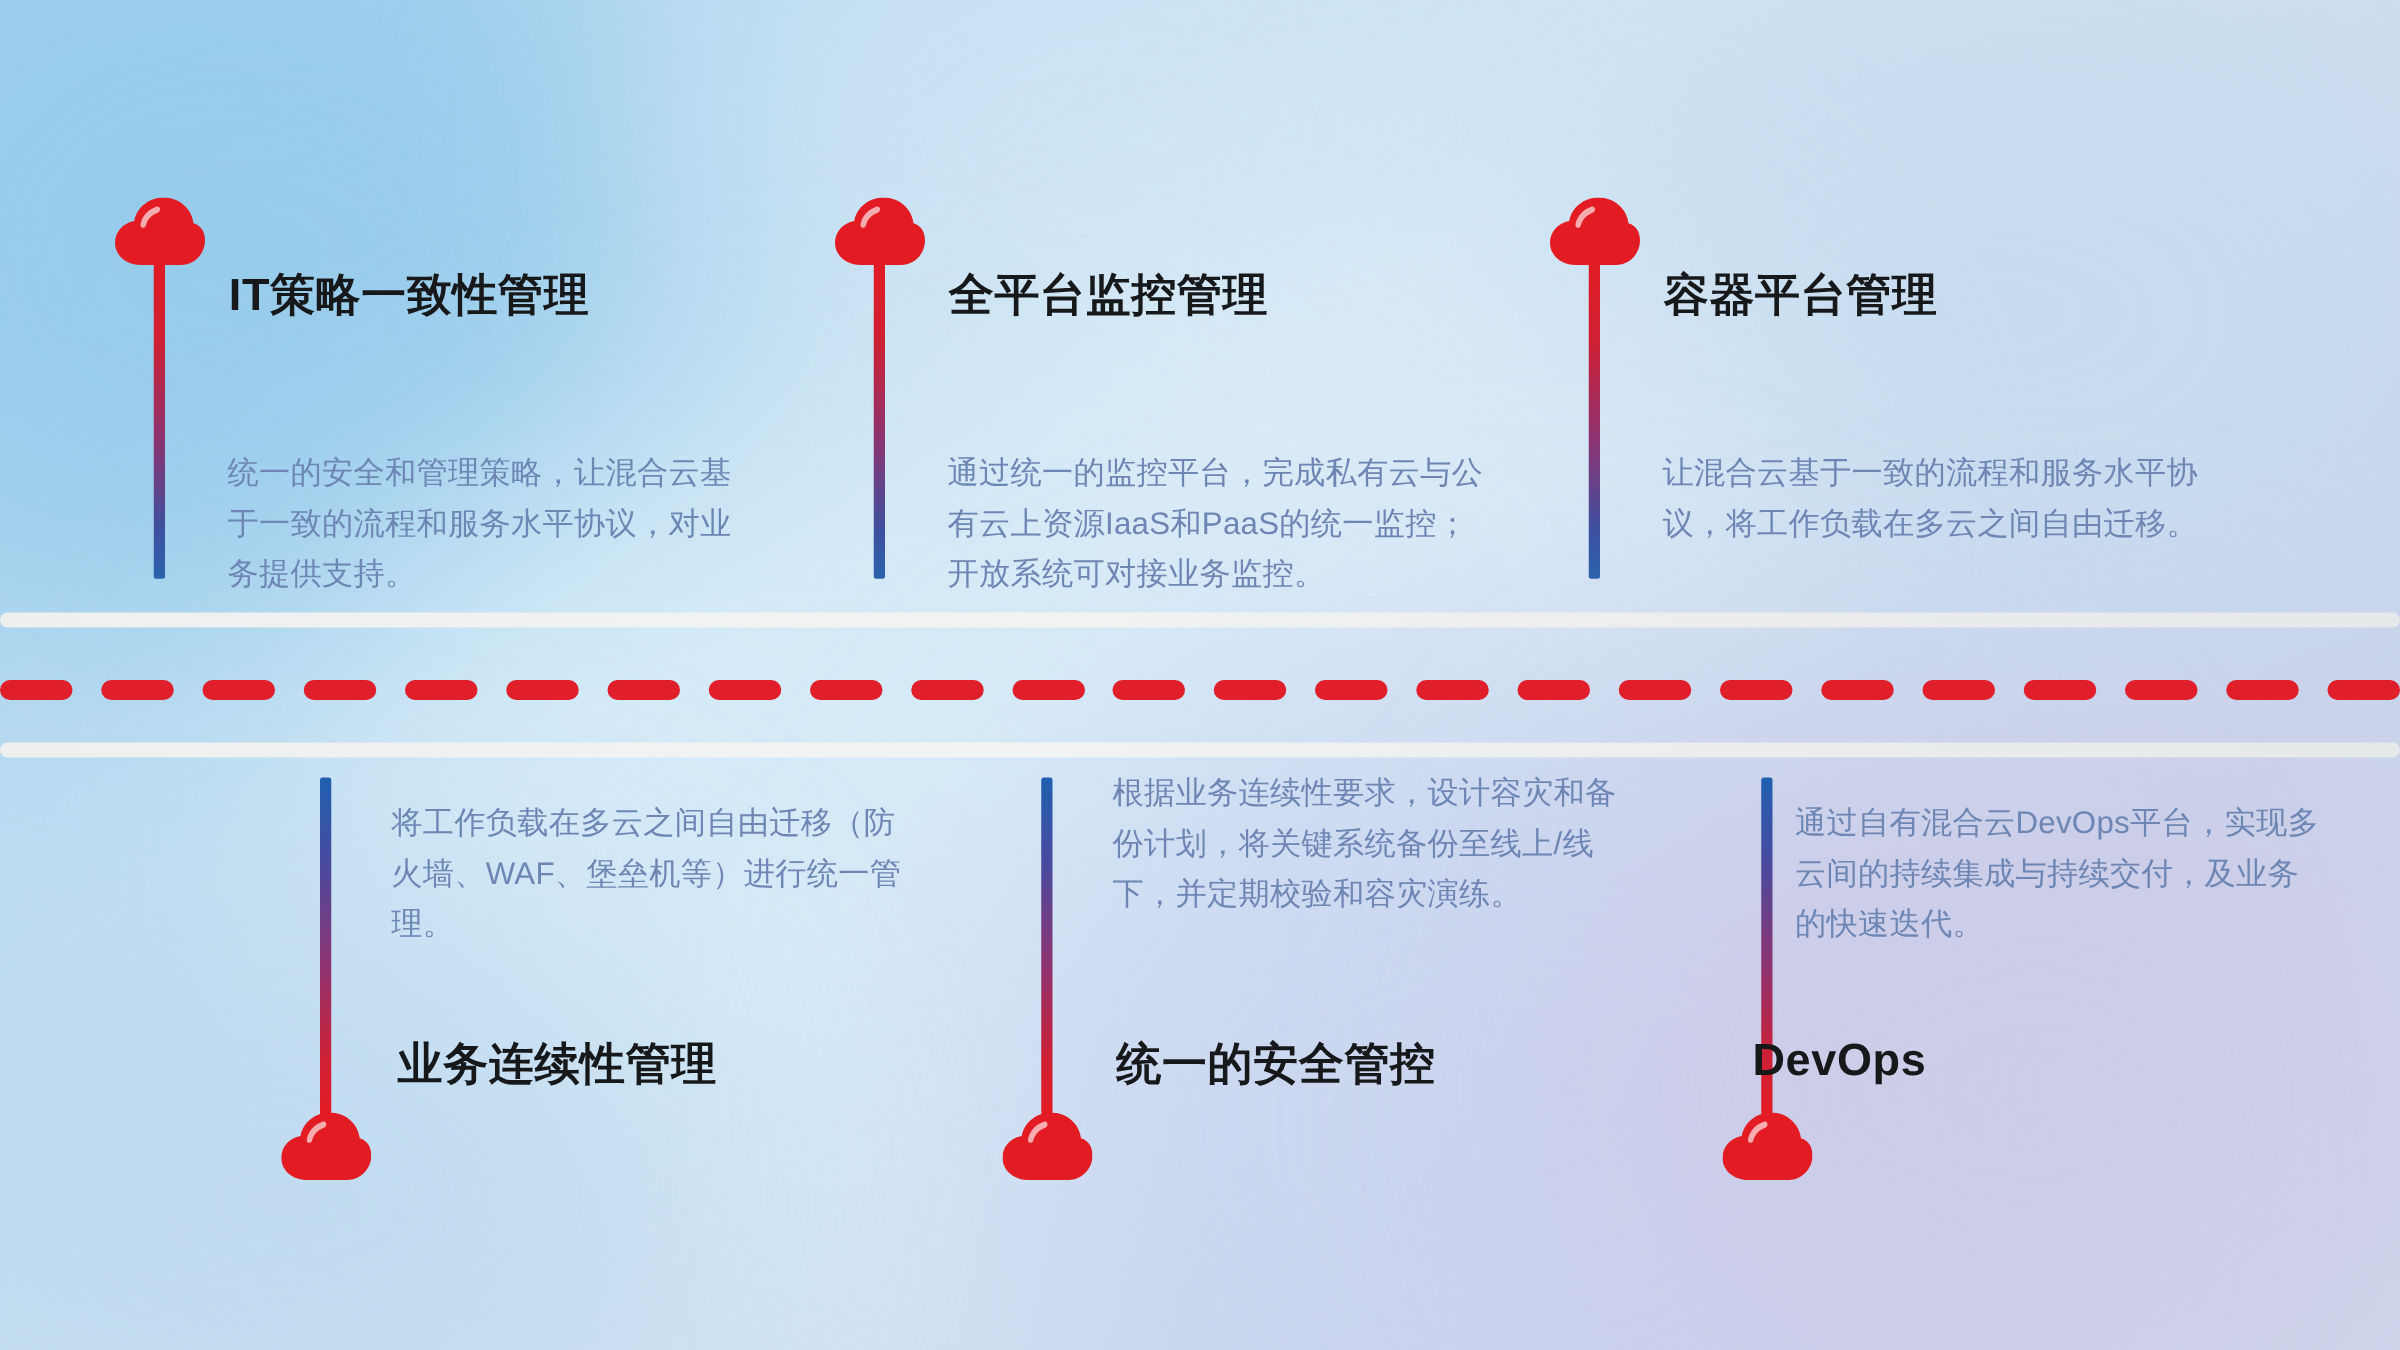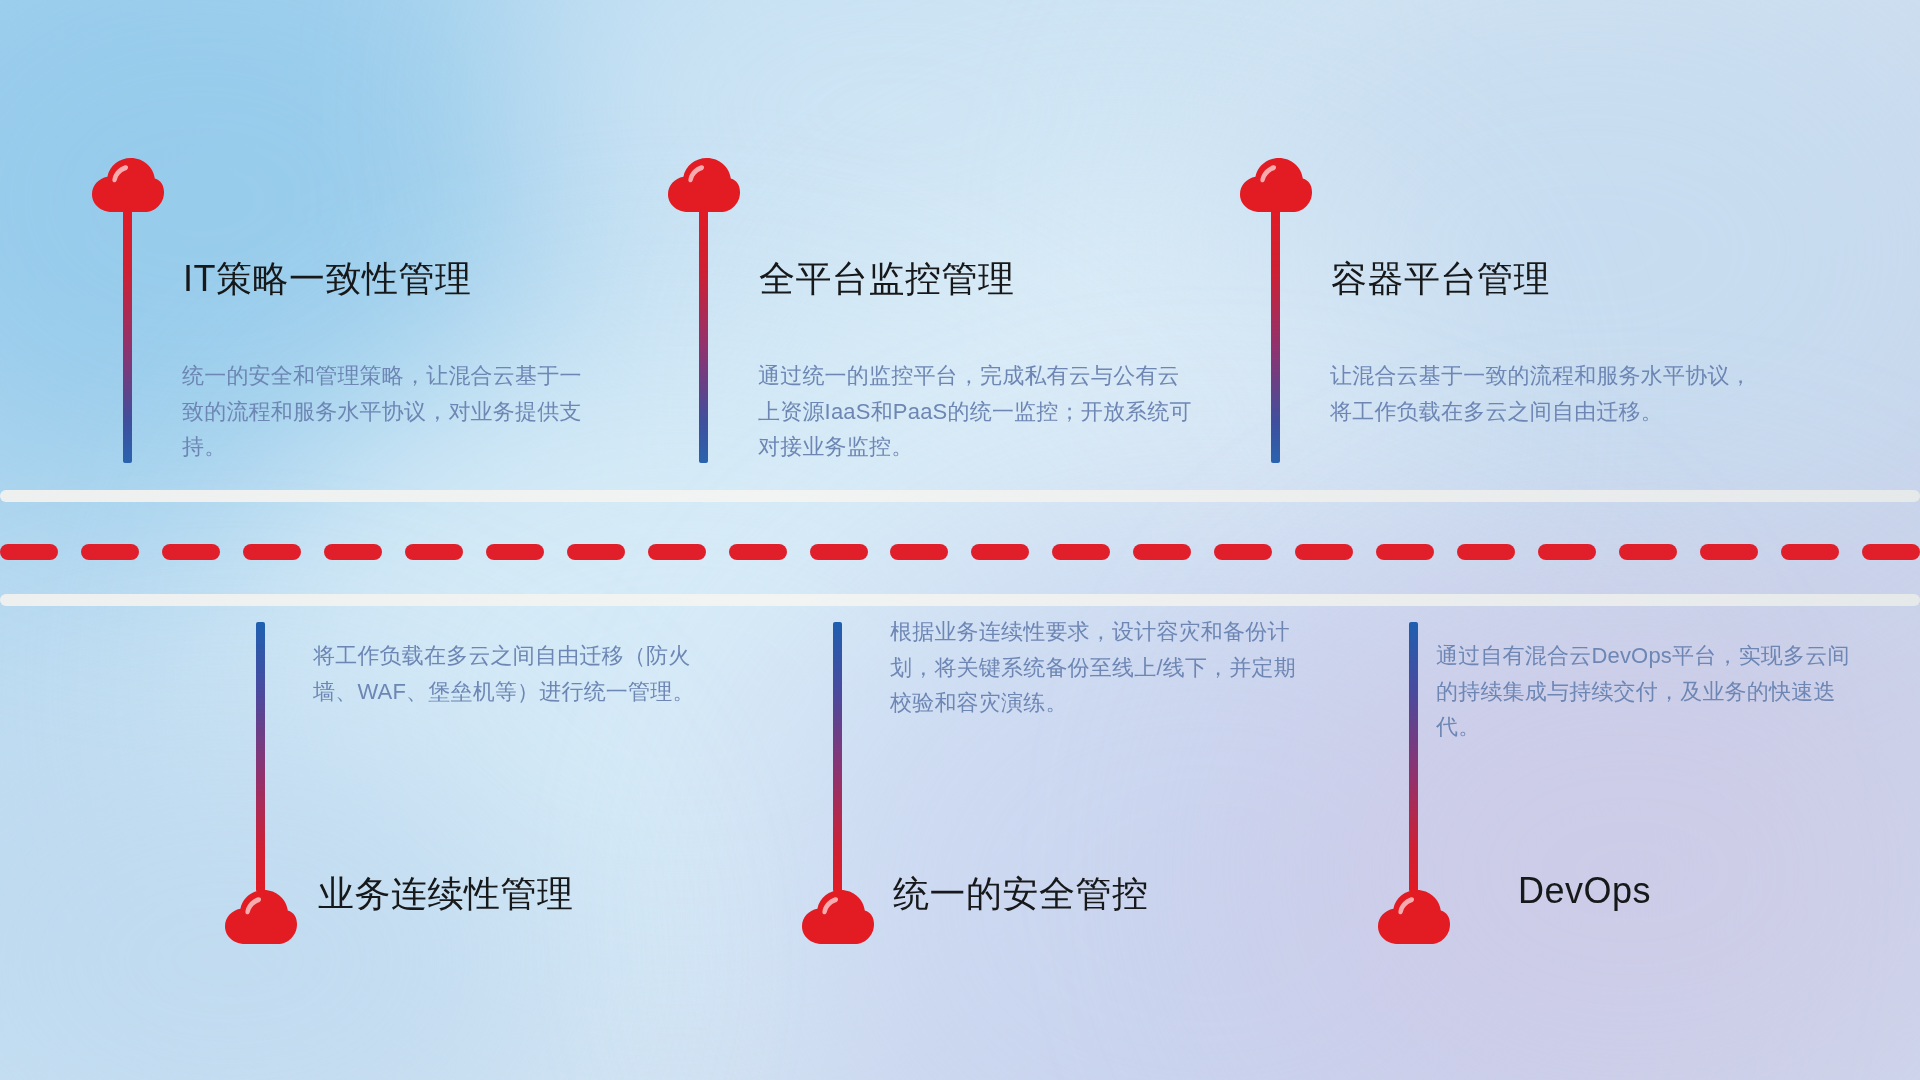--- a/index.html
+++ b/index.html
@@ -50,26 +50,26 @@
     position:absolute; width:9px; border-radius:2px;
   }
   .stem-down { background:linear-gradient(180deg,#e31b23 0%,#cf2033 26%,#8e3370 56%,#3f4f9e 84%,#2a63ae 100%); }
   .stem-up   { background:linear-gradient(180deg,#1f5fb0 0%,#4a4a9e 26%,#8e3370 56%,#cf2033 84%,#e31b23 100%); }
 
   .cloud { position:absolute; width:72px; height:55px; }
   .cloud svg { display:block; width:100%; height:100%; }
 
   .heading {
     position:absolute;
-    font-size:36px; font-weight:400; color:#17181a;
-    white-space:nowrap; letter-spacing:.5px;margin-top:43px;
+    font-size:36px; font-weight:700; color:#17181a;
+    white-space:nowrap; letter-spacing:.5px;
   }
   .body {
     position:absolute;
-    font-size:22px; line-height:1.62; color:#6d86b4;
+    font-size:25px; line-height:1.62; color:#6d86b4;
     letter-spacing:.2px;
   }
 </style>
 </head>
 <body>
 
 <div id="bg">
   <div class="bg-base"></div>
   <div class="blob blob-a"></div>
   <div class="blob blob-f"></div>
@@ -170,21 +170,21 @@
       <svg viewBox="0 0 72 55" xmlns="http://www.w3.org/2000/svg">
         <path d="M20.5 54C9.2 54 0 46.5 0 36.2 0 27.4 6.6 20.2 15.4 18.7 17.4 8 27.2 0 38.9 0c12.4 0 22.6 9 23.9 20.6C68.9 22.4 72 27.6 72 34.2 72 45.2 63.5 54 52.6 54Z" fill="#e31b23"></path>
         <path d="M20.6 20.4c1.5-6.1 6.2-11 12.3-13.1 1.9-.6 3.4.6 3.1 2.4-.2 1.5-1.3 2.3-2.8 2.9-4.2 1.7-7.3 5.1-8.4 9.3-.4 1.6-1.6 2.6-3 2.3-1.4-.3-1.6-1.9-1.2-3.8Z" fill="#f7b9bc" opacity=".92"></path>
       </svg>
     </div>
   </div>
 
   <div class="item">
     <div class="stem stem-up" style="left:1409px; top:622px; height:270px;"></div>
     <div class="body" style="left:1436px; top:638px; width:420px;">通过自有混合云DevOps平台，实现多云间的持续集成与持续交付，及业务的快速迭代。</div>
-    <div class="heading" style="left:1518px; top:827px;">DevOps</div>
+    <div class="heading" style="left:1402px; top:827px;">DevOps</div>
     <div class="cloud" style="left:1378px; top:890px;">
       <svg viewBox="0 0 72 55" xmlns="http://www.w3.org/2000/svg">
         <path d="M20.5 54C9.2 54 0 46.5 0 36.2 0 27.4 6.6 20.2 15.4 18.7 17.4 8 27.2 0 38.9 0c12.4 0 22.6 9 23.9 20.6C68.9 22.4 72 27.6 72 34.2 72 45.2 63.5 54 52.6 54Z" fill="#e31b23"></path>
         <path d="M20.6 20.4c1.5-6.1 6.2-11 12.3-13.1 1.9-.6 3.4.6 3.1 2.4-.2 1.5-1.3 2.3-2.8 2.9-4.2 1.7-7.3 5.1-8.4 9.3-.4 1.6-1.6 2.6-3 2.3-1.4-.3-1.6-1.9-1.2-3.8Z" fill="#f7b9bc" opacity=".92"></path>
       </svg>
     </div>
   </div>
 
 </div>
 

